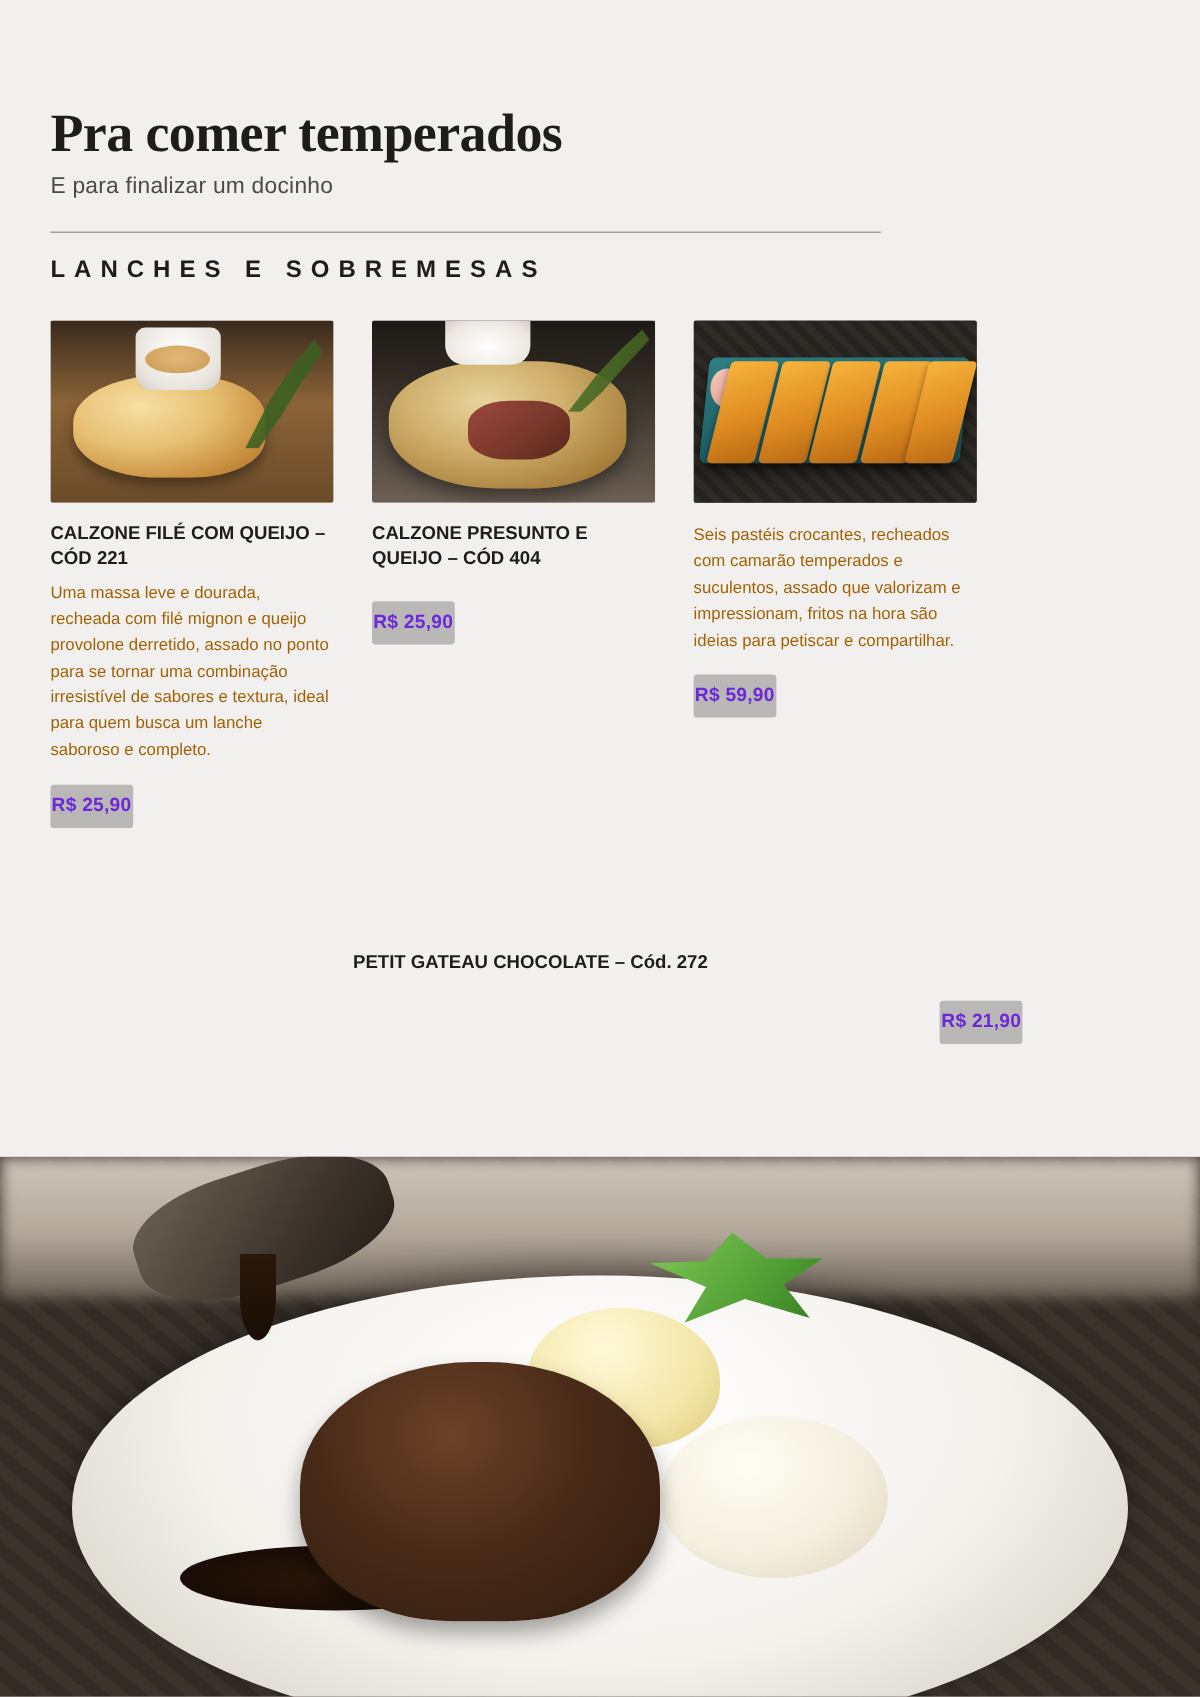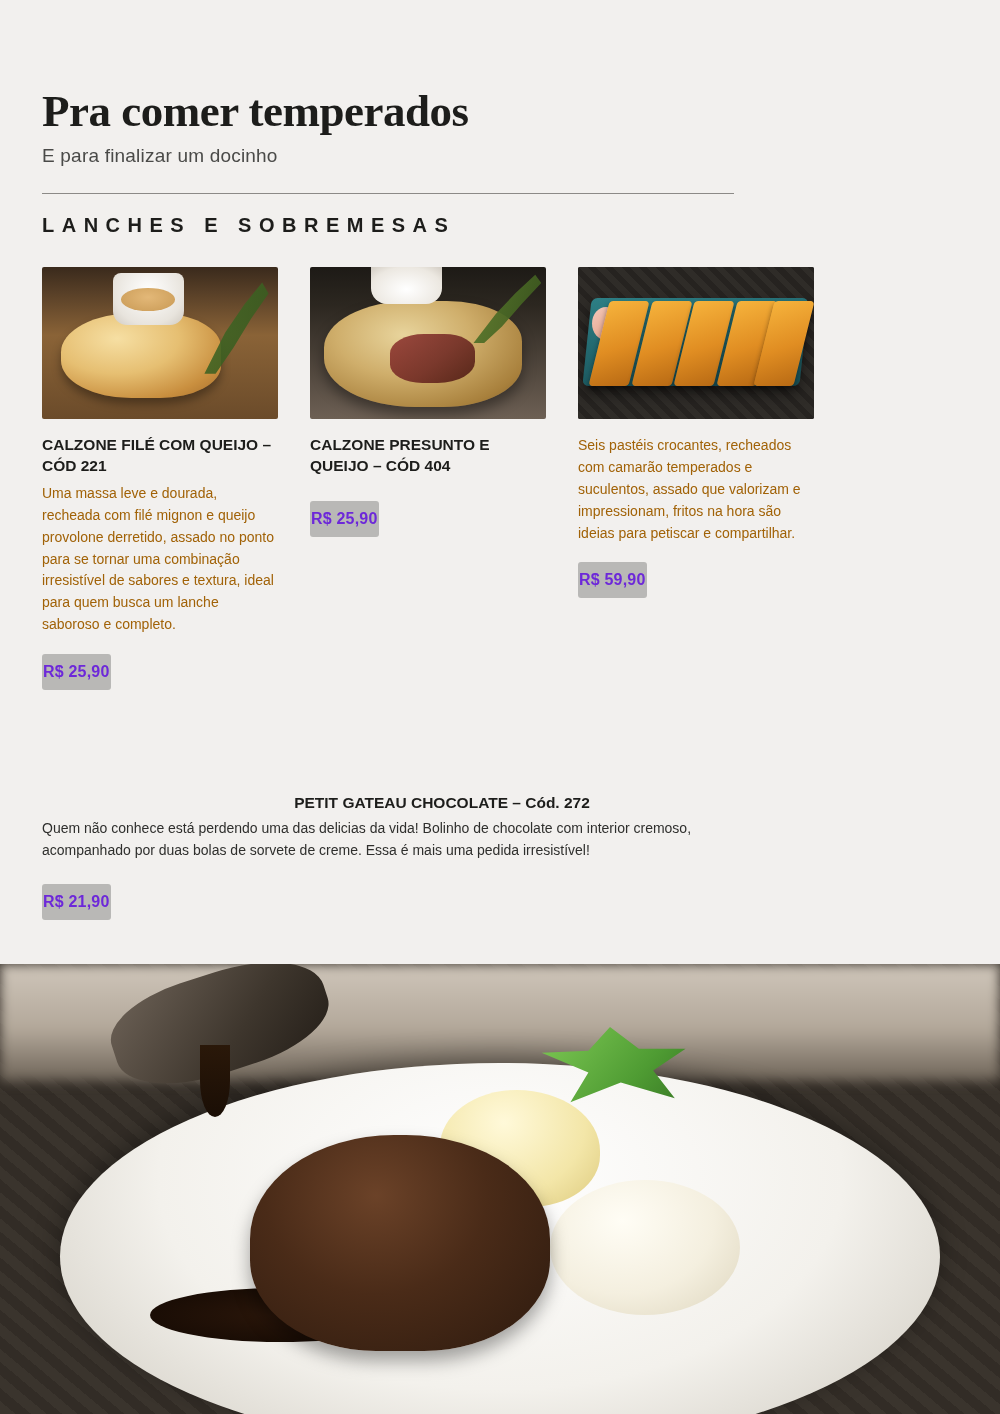--- a/index.html
+++ b/index.html
@@ -111,20 +111,21 @@
   }
   .dessert-desc {
     font-size: 14px;
     line-height: 1.6;
     color: #2f2f2d;
     margin: 0;
     max-width: 740px;
   }
   .dessert-price-row {
     display: flex;
+    justify-content: flex-end;
     width: 810px;
     margin-top: 22px;
   }
   .hero {
     position: absolute;
     left: 0;
     bottom: 0;
     width: 1000px;
     height: 450px;
     overflow: hidden;
@@ -382,21 +383,20 @@
         <p class="card-desc">Seis pastéis crocantes, recheados com camarão temperados e suculentos, assado que valorizam e impressionam, fritos na hora são ideias para petiscar e compartilhar.</p>
         <div class="price-row">
           <span class="price">R$ 59,90</span>
         </div>
       </div>
 
     </div>
 
     <div class="dessert-block">
       <h3 class="dessert-name">PETIT GATEAU CHOCOLATE – Cód. 272</h3>
-      <p class="dessert-desc">Quem não conhece está perdendo uma das delicias da vida! Bolinho de chocolate com interior cremoso, acompanhado por duas bolas de sorvete de creme. Essa é mais uma pedida irresistível!</p>
       <div class="dessert-price-row">
         <span class="price">R$ 21,90</span>
       </div>
     </div>
 
   </div>
 
   <div class="hero">
     <div class="hero-bg"></div>
     <div class="hero-wall"></div>

